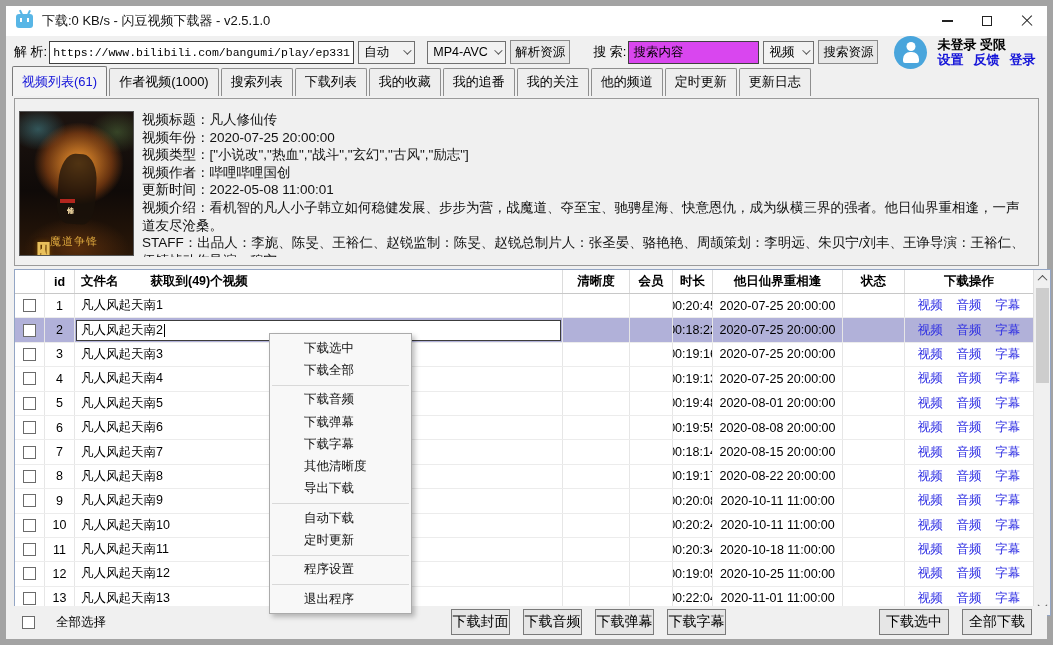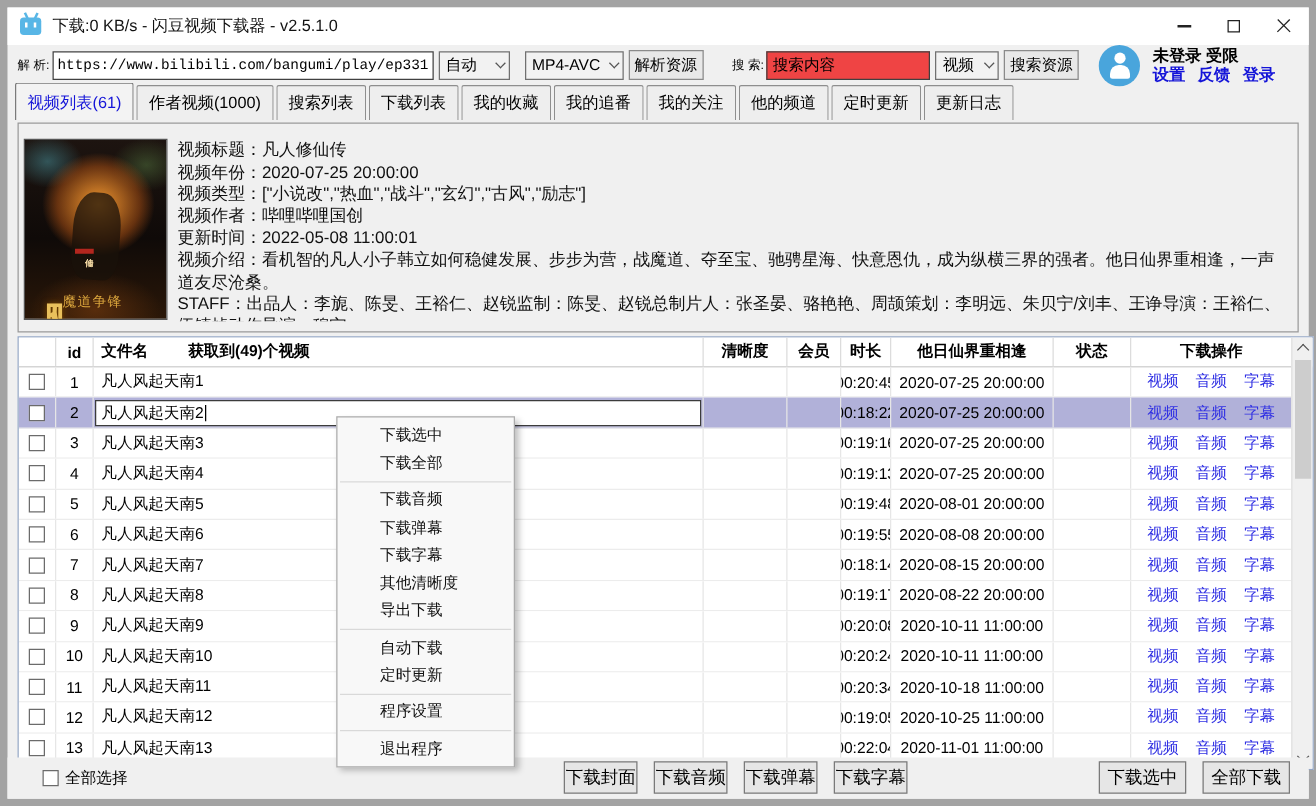--- a/index.html
+++ b/index.html
@@ -20,31 +20,31 @@
   .win-controls { margin-left:auto; display:flex; height:30px; }
   .win-btn { width:40px; height:30px; display:flex; align-items:center; justify-content:center; position:relative; }
   .glyph-min { width:11px; height:1.5px; background:#222; }
   .glyph-max { width:10px; height:10px; border:1.2px solid #222; }
   .glyph-close { width:12px; height:12px; position:relative; }
   .glyph-close::before, .glyph-close::after { content:""; position:absolute; left:-1px; top:5px; width:14px; height:1.4px; background:#222; }
   .glyph-close::before { transform:rotate(45deg); } .glyph-close::after { transform:rotate(-45deg); }
 
   
   .toolbar { position:absolute; top:30px; left:0; right:0; height:32px; display:flex; align-items:center; padding-left:8px; }
-  .tb-label { font-size:10px; color:#000; white-space:pre; }
+  .tb-label { font-size:13px; color:#000; white-space:pre; }
   .url-input { width:305px; height:23px; border:1px solid #404040; background:#fff;
                font-family:"Liberation Mono", monospace; font-size:11.5px; padding:0 3px; margin-left:2px; }
   .combo { height:23px; border:1px solid #707070; background:#f2f2f2; display:flex; align-items:center;
            padding:0 5px; font-size:12.5px; margin-left:4px; }
   .combo .chev { margin-left:auto; width:6px; height:6px; border-right:1.4px solid #555; border-bottom:1.4px solid #555; transform:rotate(45deg) translateY(-2px); }
   .combo-mode { width:57px; } .combo-format { width:79px;margin-left:12px; } .combo-type { width:51px; }
   .tb-btn { height:24px; border:1px solid #8a8a8a; background:#e8e8e8; font-size:12.5px; padding:0 4px; margin-left:4px;
             font-family:"Liberation Sans", sans-serif; }
   .search-label { margin-left:23px; }
-  .search-input { width:131px; height:23px; border:1px solid #404040; background:#ef4444; font-size:12.5px; padding:0 4px; margin-left:2px;
+  .search-input { width:131px; height:23px; border:1px solid #404040; background:#d946ef; font-size:12.5px; padding:0 4px; margin-left:2px;
                   font-family:"Liberation Sans", sans-serif; }
   .avatar { width:33px; height:33px; border-radius:50%; background:#49a5dc; position:relative; margin-left:16px; flex:none; }
   .avatar::before { content:""; position:absolute; left:50%; top:6px; transform:translateX(-50%); width:9px; height:9px; border-radius:50%; background:#fff; }
   .avatar::after { content:""; position:absolute; left:50%; top:16px; transform:translateX(-50%); width:16px; height:11px; border-radius:7px 7px 2px 2px; background:#fff; }
   .user-block { margin-left:10px; line-height:15px; }
   .login-status { font-size:13px; font-weight:bold; color:#000; }
   .user-links { font-size:13px; font-weight:bold; color:#1414d8; display:flex; gap:10px; }
   .user-links span { cursor:pointer; }
 
   
@@ -109,21 +109,21 @@
   .sb-thumb { position:absolute; left:2px; top:18px; width:13px; height:95px; background:#cdcdcd; }
 
   
   .context-menu { position:absolute; left:263px; top:327px; width:143px; background:#f8f8f8; border:1px solid #ababab;
                   box-shadow:3px 3px 5px rgba(0,0,0,.25); padding:3px 0; z-index:20; }
   .menu-item { height:22.3px; display:flex; align-items:center; padding-left:34px; font-size:12.5px; position:relative; color:#111; cursor:default; }
   .menu-item.separator { height:0; border-top:1px solid #d9d9d9; margin:3px 2px; padding:0; }
 
   
   .bottombar { position:absolute; bottom:0; left:0; right:0; height:33px; background:#f0f0f0; }
-  .select-all { position:absolute; left:28px; top:8px; display:flex; align-items:center; gap:5px; font-size:12.5px; }
+  .select-all { position:absolute; left:16px; top:8px; display:flex; align-items:center; gap:21px; font-size:12.5px; }
   .bb-group { position:absolute; top:3px; display:flex; gap:13px; }
   .bb-left { left:445px; } .bb-right { right:15px; }
   .bb-btn { width:59px; height:26px; border:1px solid #7a7a7a; background:#e6e6e6; font-size:14px;
             display:flex; align-items:center; justify-content:center; font-family:"Liberation Sans", sans-serif; }
   .bb-right .bb-btn { width:70px; }
 </style>
 </head>
 <body>
 
 <div class="app">

